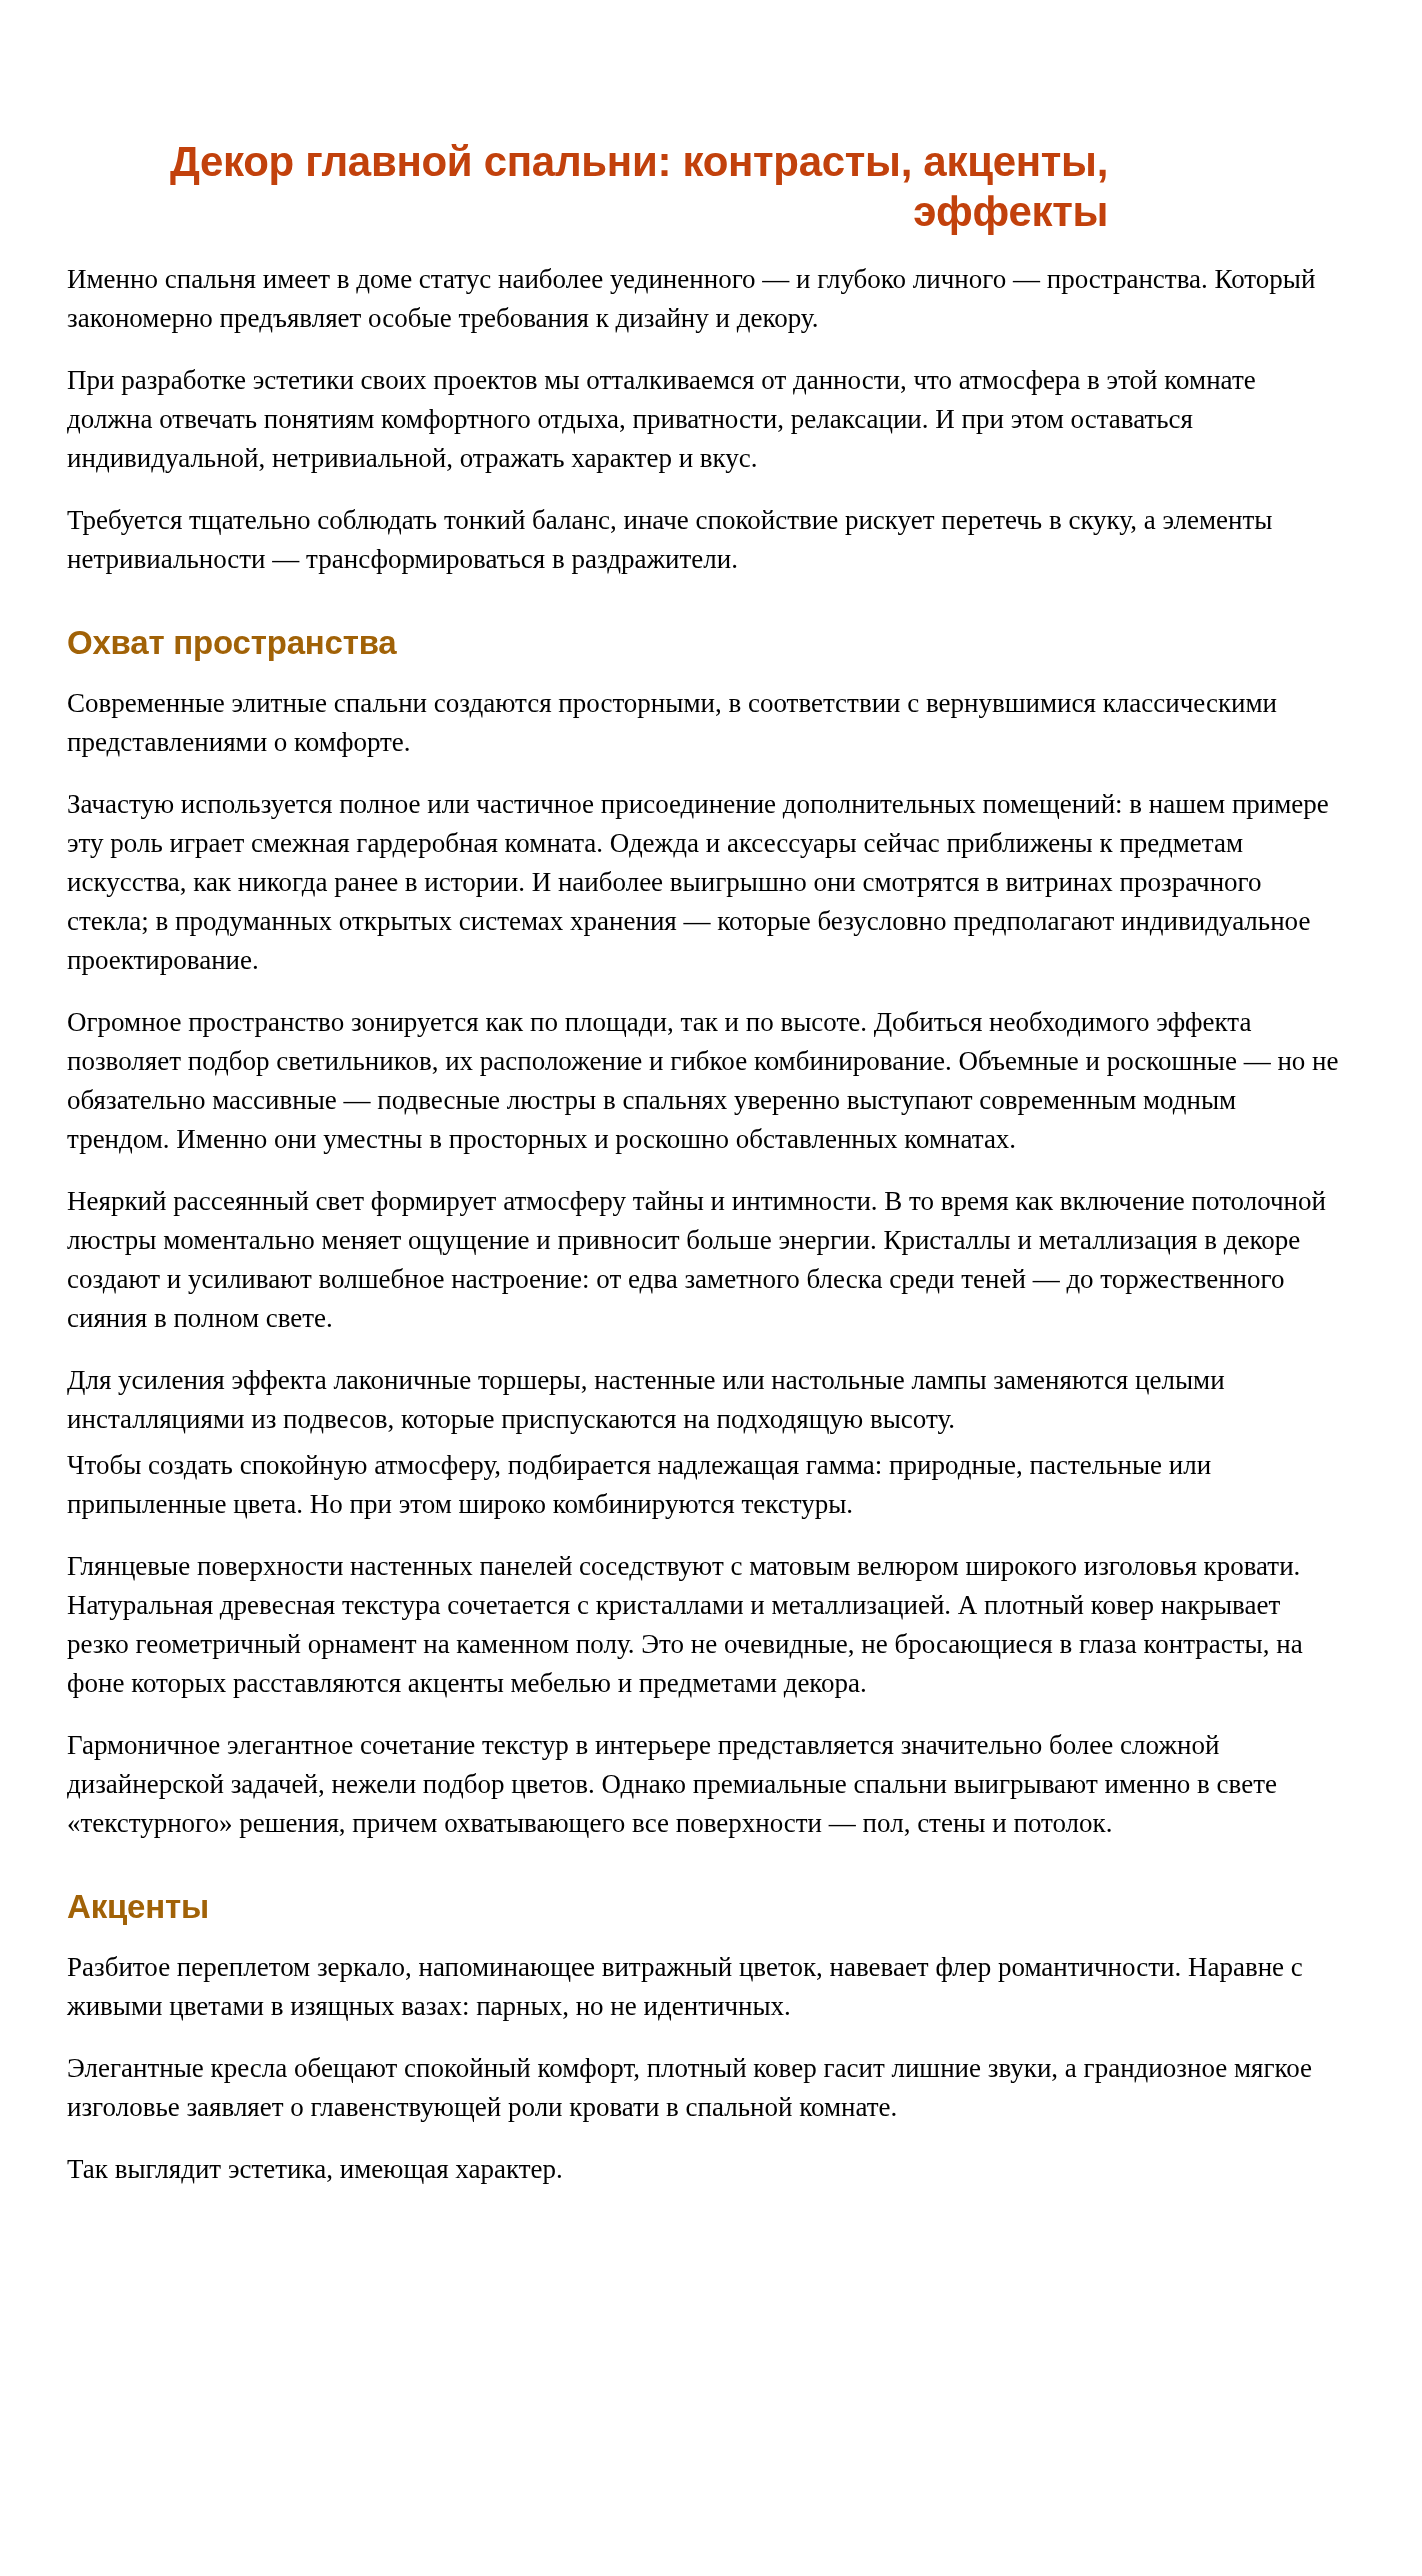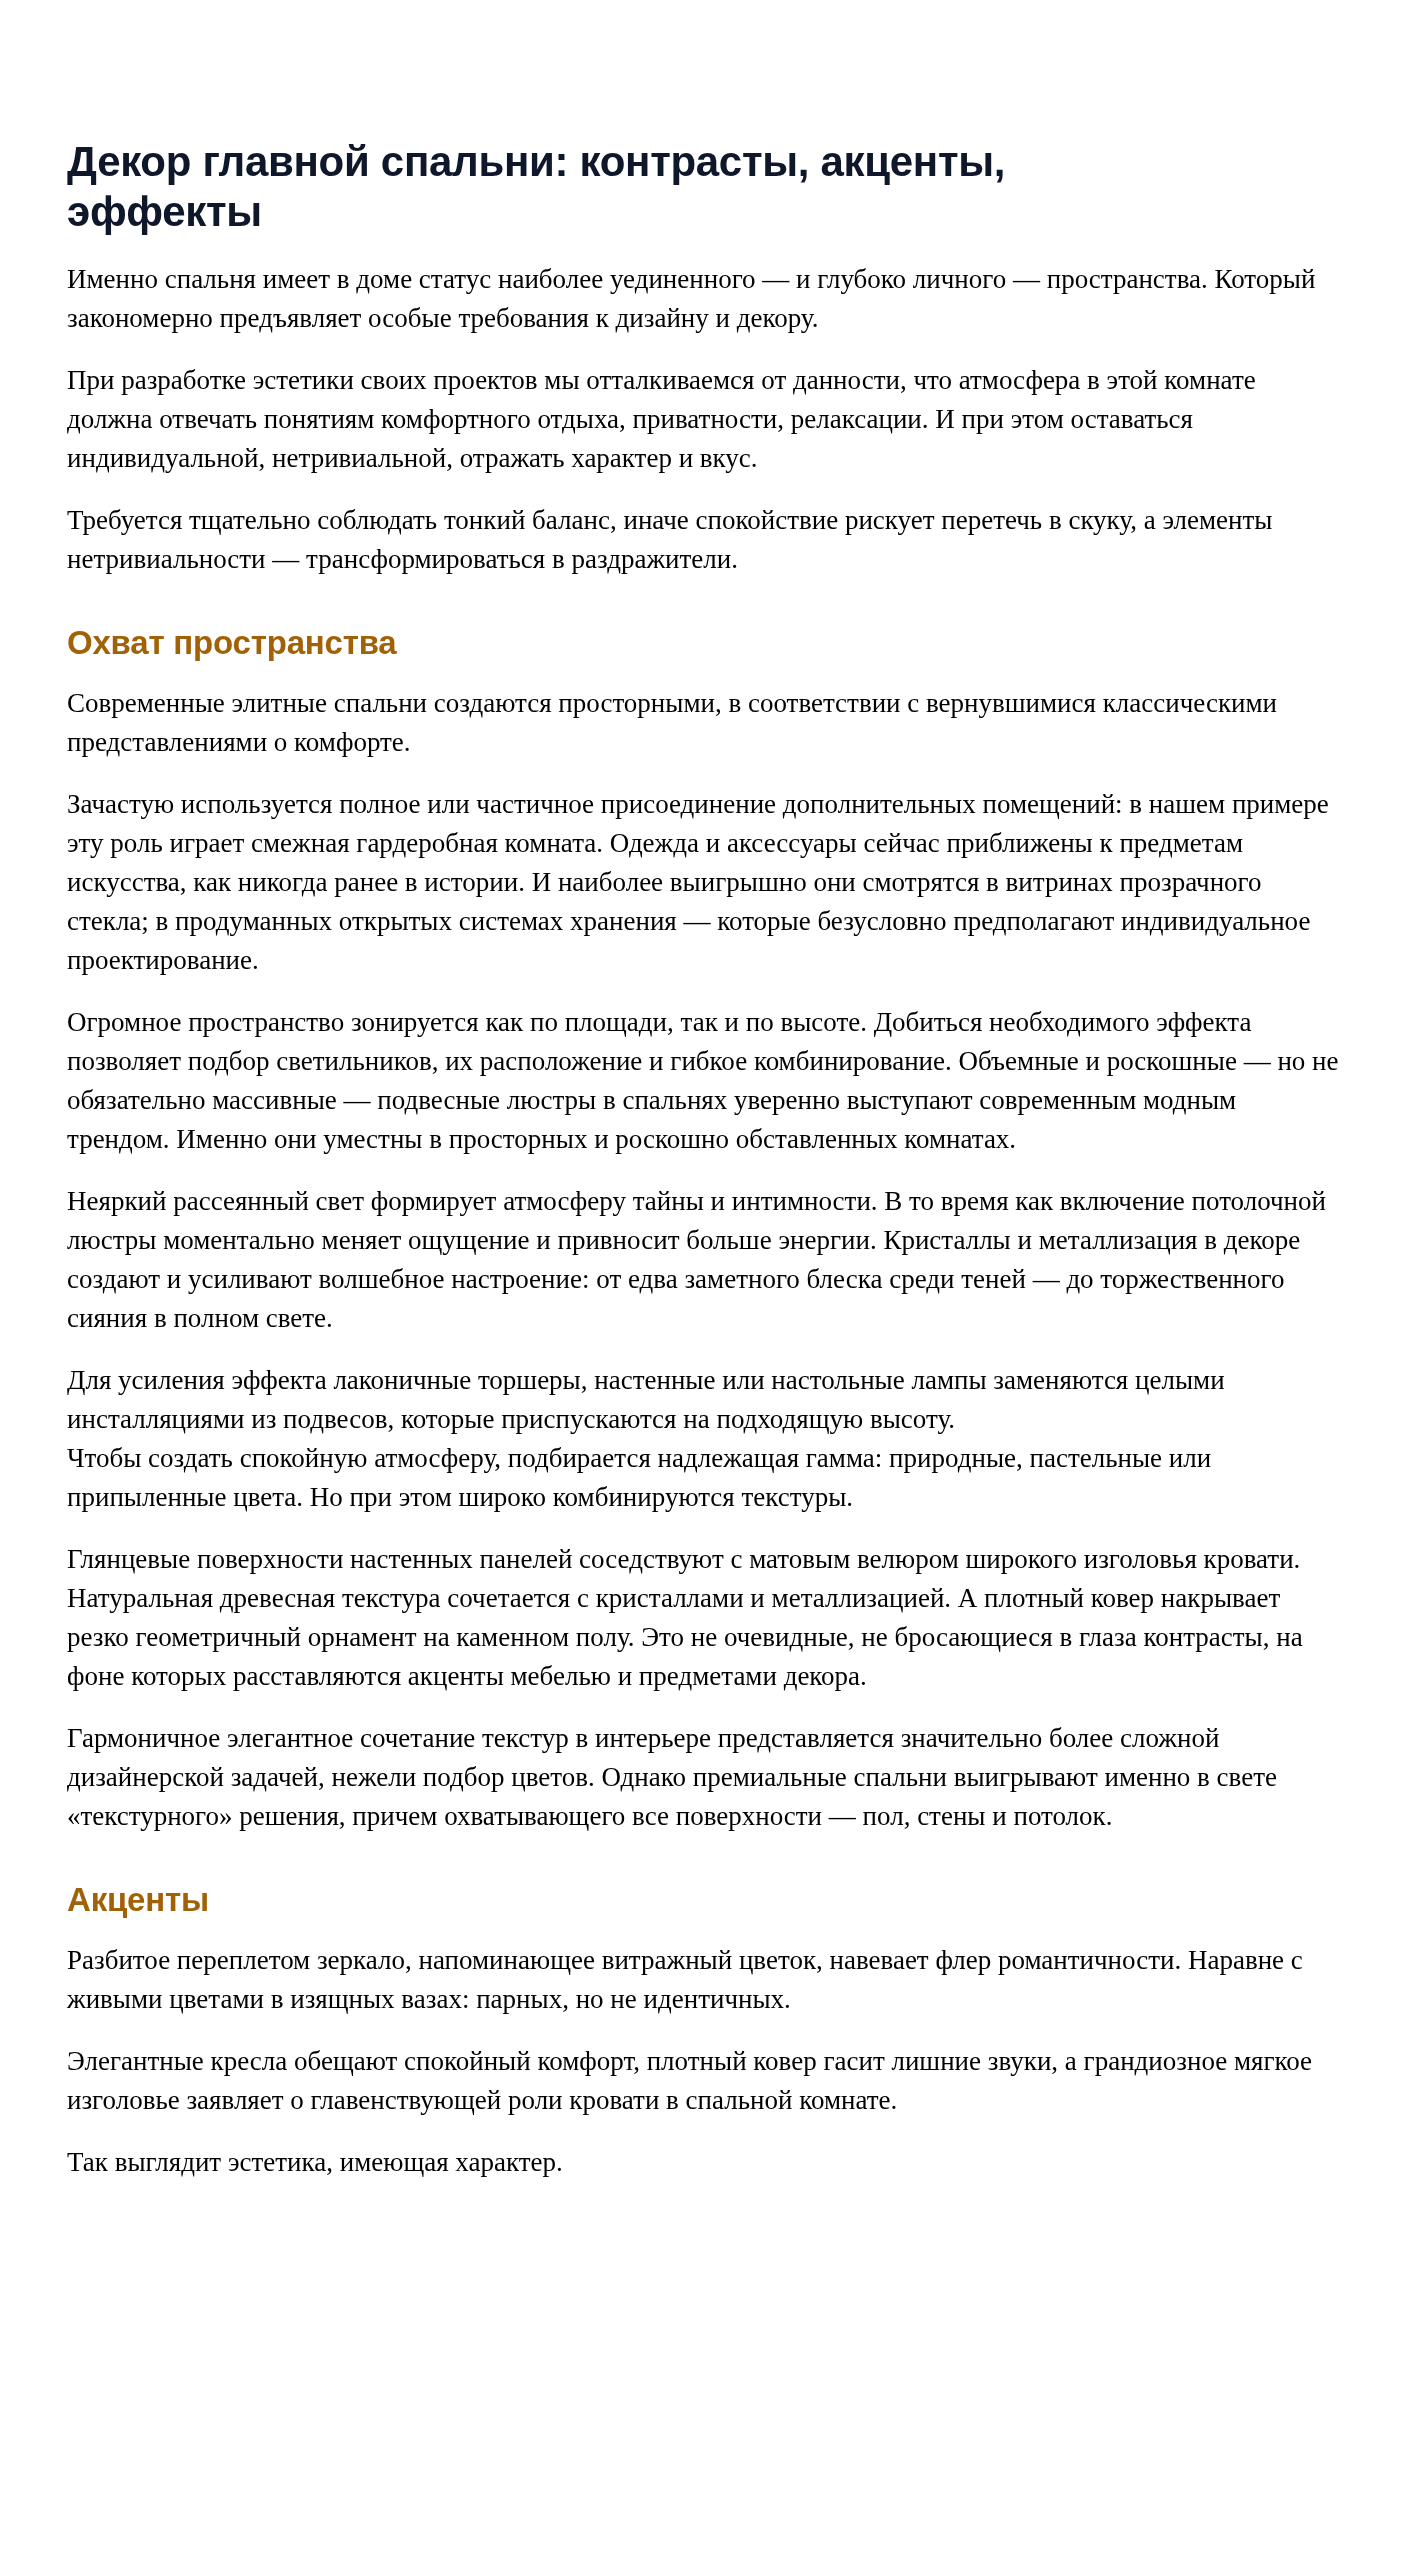--- a/index.html
+++ b/index.html
@@ -25,38 +25,39 @@
   .article {
     width: 1273px;
   }
   h1.doc-title {
     font-family: "Liberation Sans", "DejaVu Sans", sans-serif;
     font-weight: 700;
     font-size: 42px;
     line-height: 1.19;
     letter-spacing: -0.3px;
     margin: 0 0 23px 0;
-    color: #0f172a;
+    color: #c2410c;
     width: 1041px;
+    text-align: right;
   }
   h2.section-heading {
     font-family: "Liberation Sans", "DejaVu Sans", sans-serif;
     font-weight: 700;
     font-size: 33px;
     line-height: 1.22;
     letter-spacing: -0.2px;
     margin: 44px 0 20.6px 0;
     color: #a16207;
   }
   p.body-text {
     font-family: "Liberation Serif", "DejaVu Serif", serif;
     font-weight: 400;
     font-size: 27px;
     line-height: 39px;
-    margin: 0 0 23px 0;
+    margin: 7px 0 23px 0;
     color: #000000;
     text-align: left;
     hyphens: none;
   }
   p.body-text:last-child {
     margin-bottom: 0;
   }
 </style>
 </head>
 <body>

